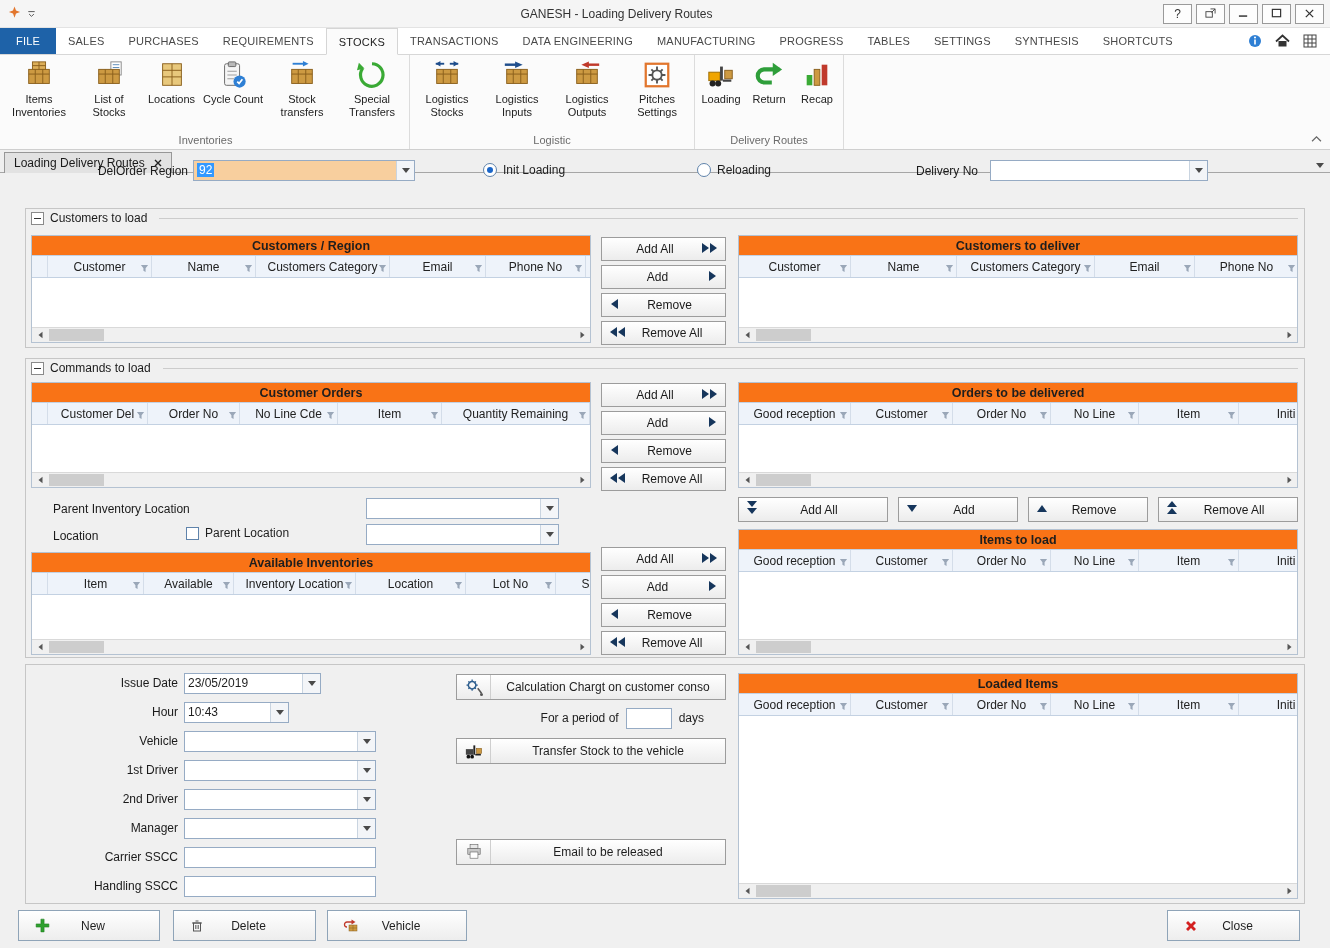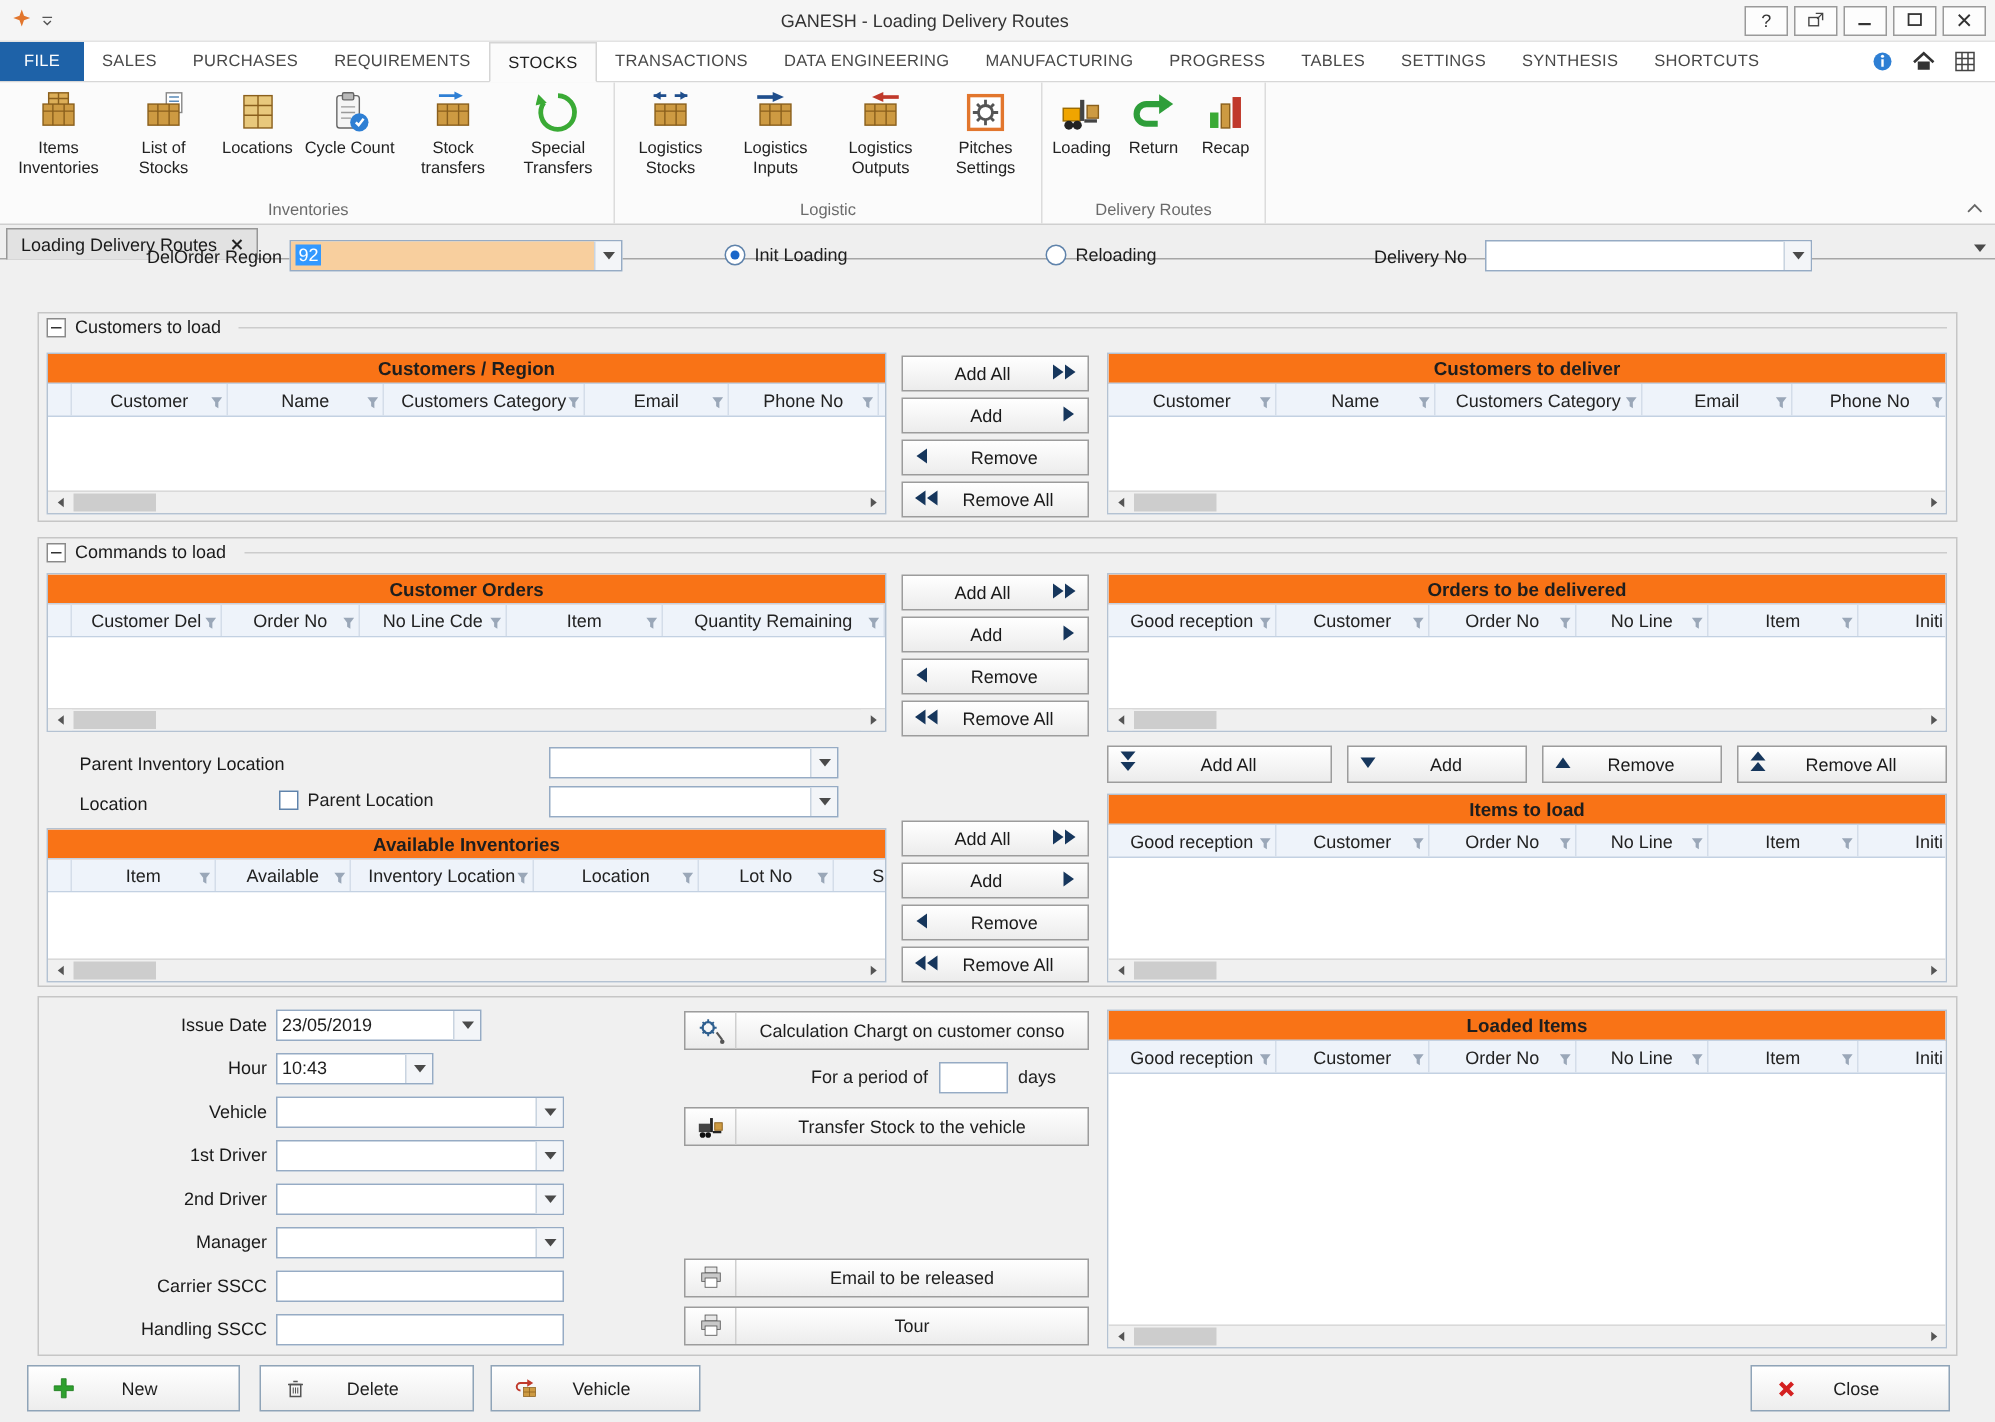--- a/index.html
+++ b/index.html
@@ -912,30 +912,20 @@
     <span class="micon">
         <svg width="18" height="18" viewBox="0 0 32 32">
           <rect x="9" y="3" width="14" height="7" fill="#e8e8e8" stroke="#555"></rect>
           <rect x="5" y="10" width="22" height="10" fill="#c9c9c9" stroke="#555"></rect>
           <rect x="9" y="16" width="14" height="11" fill="#fff" stroke="#555"></rect>
         </svg>
       </span>
     <span class="mlabel">Email to be released</span>
   </div>
 
-  <div class="mid-btn" style="top:206px;">
-    <span class="micon">
-        <svg width="18" height="18" viewBox="0 0 32 32">
-          <rect x="9" y="3" width="14" height="7" fill="#e8e8e8" stroke="#555"></rect>
-          <rect x="5" y="10" width="22" height="10" fill="#c9c9c9" stroke="#555"></rect>
-          <rect x="9" y="16" width="14" height="11" fill="#fff" stroke="#555"></rect>
-        </svg>
-      </span>
-    <span class="mlabel">Tour</span>
-  </div>
 
   <div class="grid" style="left:712px;top:8px;width:560px;height:226px;">
       <div class="grid-title">Loaded Items</div>
       <div class="grid-cols">
         <div class="gcol" style="width: 112px;">
           <span class="gcol-label">Good reception</span>
           <span class="funnel"><svg width="9" height="9" viewBox="0 0 10 10">
               <path d="M1 1h8L6.2 4.6V9L3.8 7.6V4.6z" fill="#9aa7b8"></path>
             </svg></span>
         </div>

